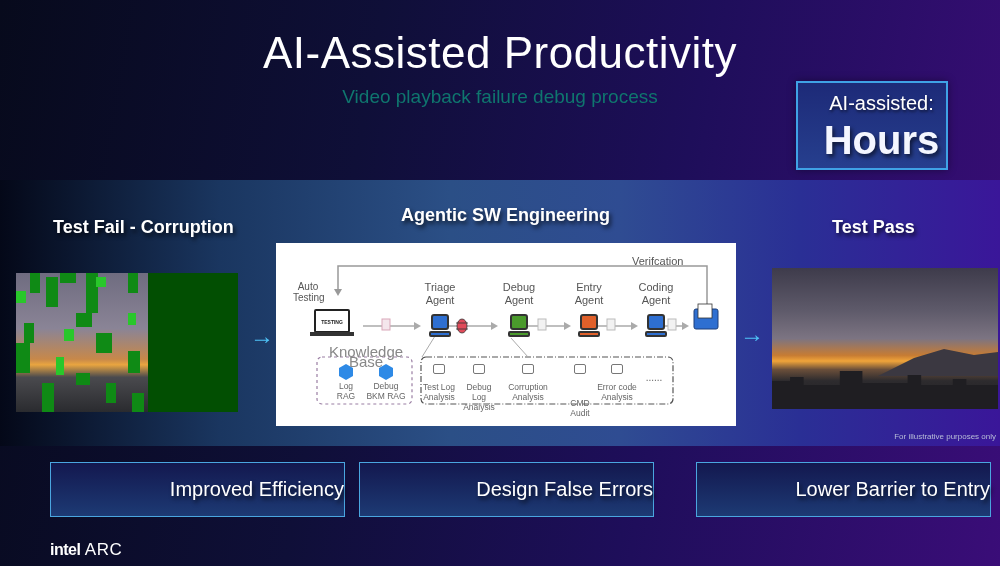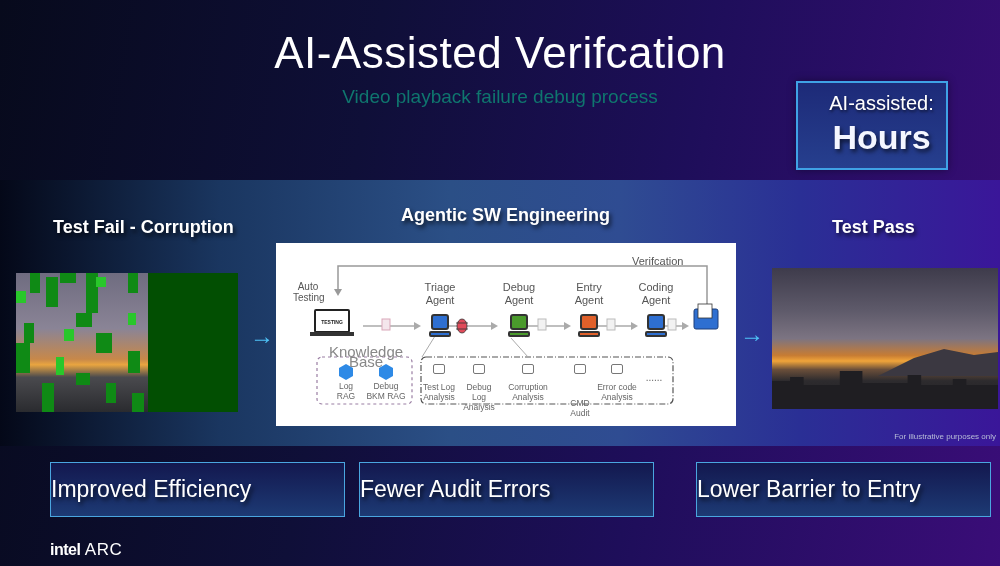--- a/index.html
+++ b/index.html
@@ -20,21 +20,21 @@
     }
     .hours-box {
       position: absolute; left: 796px; top: 81px; width: 152px; height: 89px;
       border: 2px solid #3fa2e6;
       background: linear-gradient(180deg, #1d2a78 0%, #263f8e 100%);
       text-align: center;
       box-shadow: 0 0 8px rgba(0,0,0,0.4);
       padding-left: 19px;
     }
     .hours-box .lbl { margin-top: 9px; font-size: 20px; color: #fff; text-shadow: 1px 2px 3px rgba(0,0,0,0.6); }
-    .hours-box .val { margin-top: 3px; font-size: 34px; font-weight: bold; color: #f4f6ff; text-shadow: 2px 3px 4px rgba(0,0,0,0.6); }
+    .hours-box .val { margin-top: 3px; font-size: 40px; font-weight: bold; color: #f4f6ff; text-shadow: 2px 3px 4px rgba(0,0,0,0.6); }
 
     .band {
       position: absolute; left: 0; top: 180px; width: 1000px; height: 266px;
       background: linear-gradient(90deg, #040818 0%, #1a3660 22%, #2b4f86 45%, #2f4c92 62%, #2a2f95 80%, #3a1699 100%);
     }
     .band-title {
       position: absolute; font-size: 18px; font-weight: bold; color: #fff;
       text-shadow: 2px 3px 4px rgba(0,0,0,0.7);
     }
     .img-fail {
@@ -60,31 +60,31 @@
       background: #fff; color: #555;
     }
     .diagram .t { position: absolute; font-size: 11px; color: #555; text-align: center; line-height: 13px; }
     .diagram .s { position: absolute; font-size: 8.5px; color: #666; text-align: center; line-height: 10px; }
     .disclaimer { position: absolute; right: 4px; top: 432px; font-size: 8px; color: #b8bdd8; }
 
     .benefit {
       position: absolute; top: 462px; height: 55px;
       border: 1.5px solid #4aa6e0;
       background: linear-gradient(180deg, #13184f 0%, #1d3a74 100%);
-      font-size: 23px; color: #fff; text-align: left; line-height: 52px;
+      font-size: 20px; color: #fff; text-align: right; line-height: 52px;
       text-shadow: 2px 3px 4px rgba(0,0,0,0.7);
     }
     .logo { position: absolute; left: 50px; top: 540px; font-size: 16px; color: #fff; }
     .logo .intel { font-weight: bold; letter-spacing: -0.5px; }
     .logo .arc { font-size: 17px; letter-spacing: 0.5px; }
   </style>
 </head>
 <body>
 
-<div class="title">AI-Assisted Verifcation</div>
+<div class="title">AI-Assisted Productivity</div>
 <div class="subtitle">Video playback failure debug process</div>
 
 <div class="hours-box">
   <div class="lbl">AI-assisted:</div>
   <div class="val">Hours</div>
 </div>
 
 <div class="band"></div>
 
 <div class="band-title" style="left:53px; top:217px;">Test Fail - Corruption</div>
@@ -229,21 +229,21 @@
          <div>Error code</div>
          <div>Analysis</div>
        </div>
     </div>
   <div class="s" style="left:366px;top:130px;width:24px;font-size:10px;">......</div>
 </div>
 
 <div class="disclaimer">For illustrative purposes only</div>
 
 <div class="benefit" style="left:50px; width:295px;">Improved Efficiency</div>
-<div class="benefit" style="left:359px; width:295px;">Fewer Audit Errors</div>
+<div class="benefit" style="left:359px; width:295px;">Design False Errors</div>
 <div class="benefit" style="left:668px; width:295px;margin-left:28px;">Lower Barrier to Entry</div>
 
 <div class="logo">
   <span class="intel">intel</span>
   <span class="arc">ARC</span>
 </div>
 
 <div class="img-pass">
   <div class="mtn"></div>
   <div class="city"></div>

